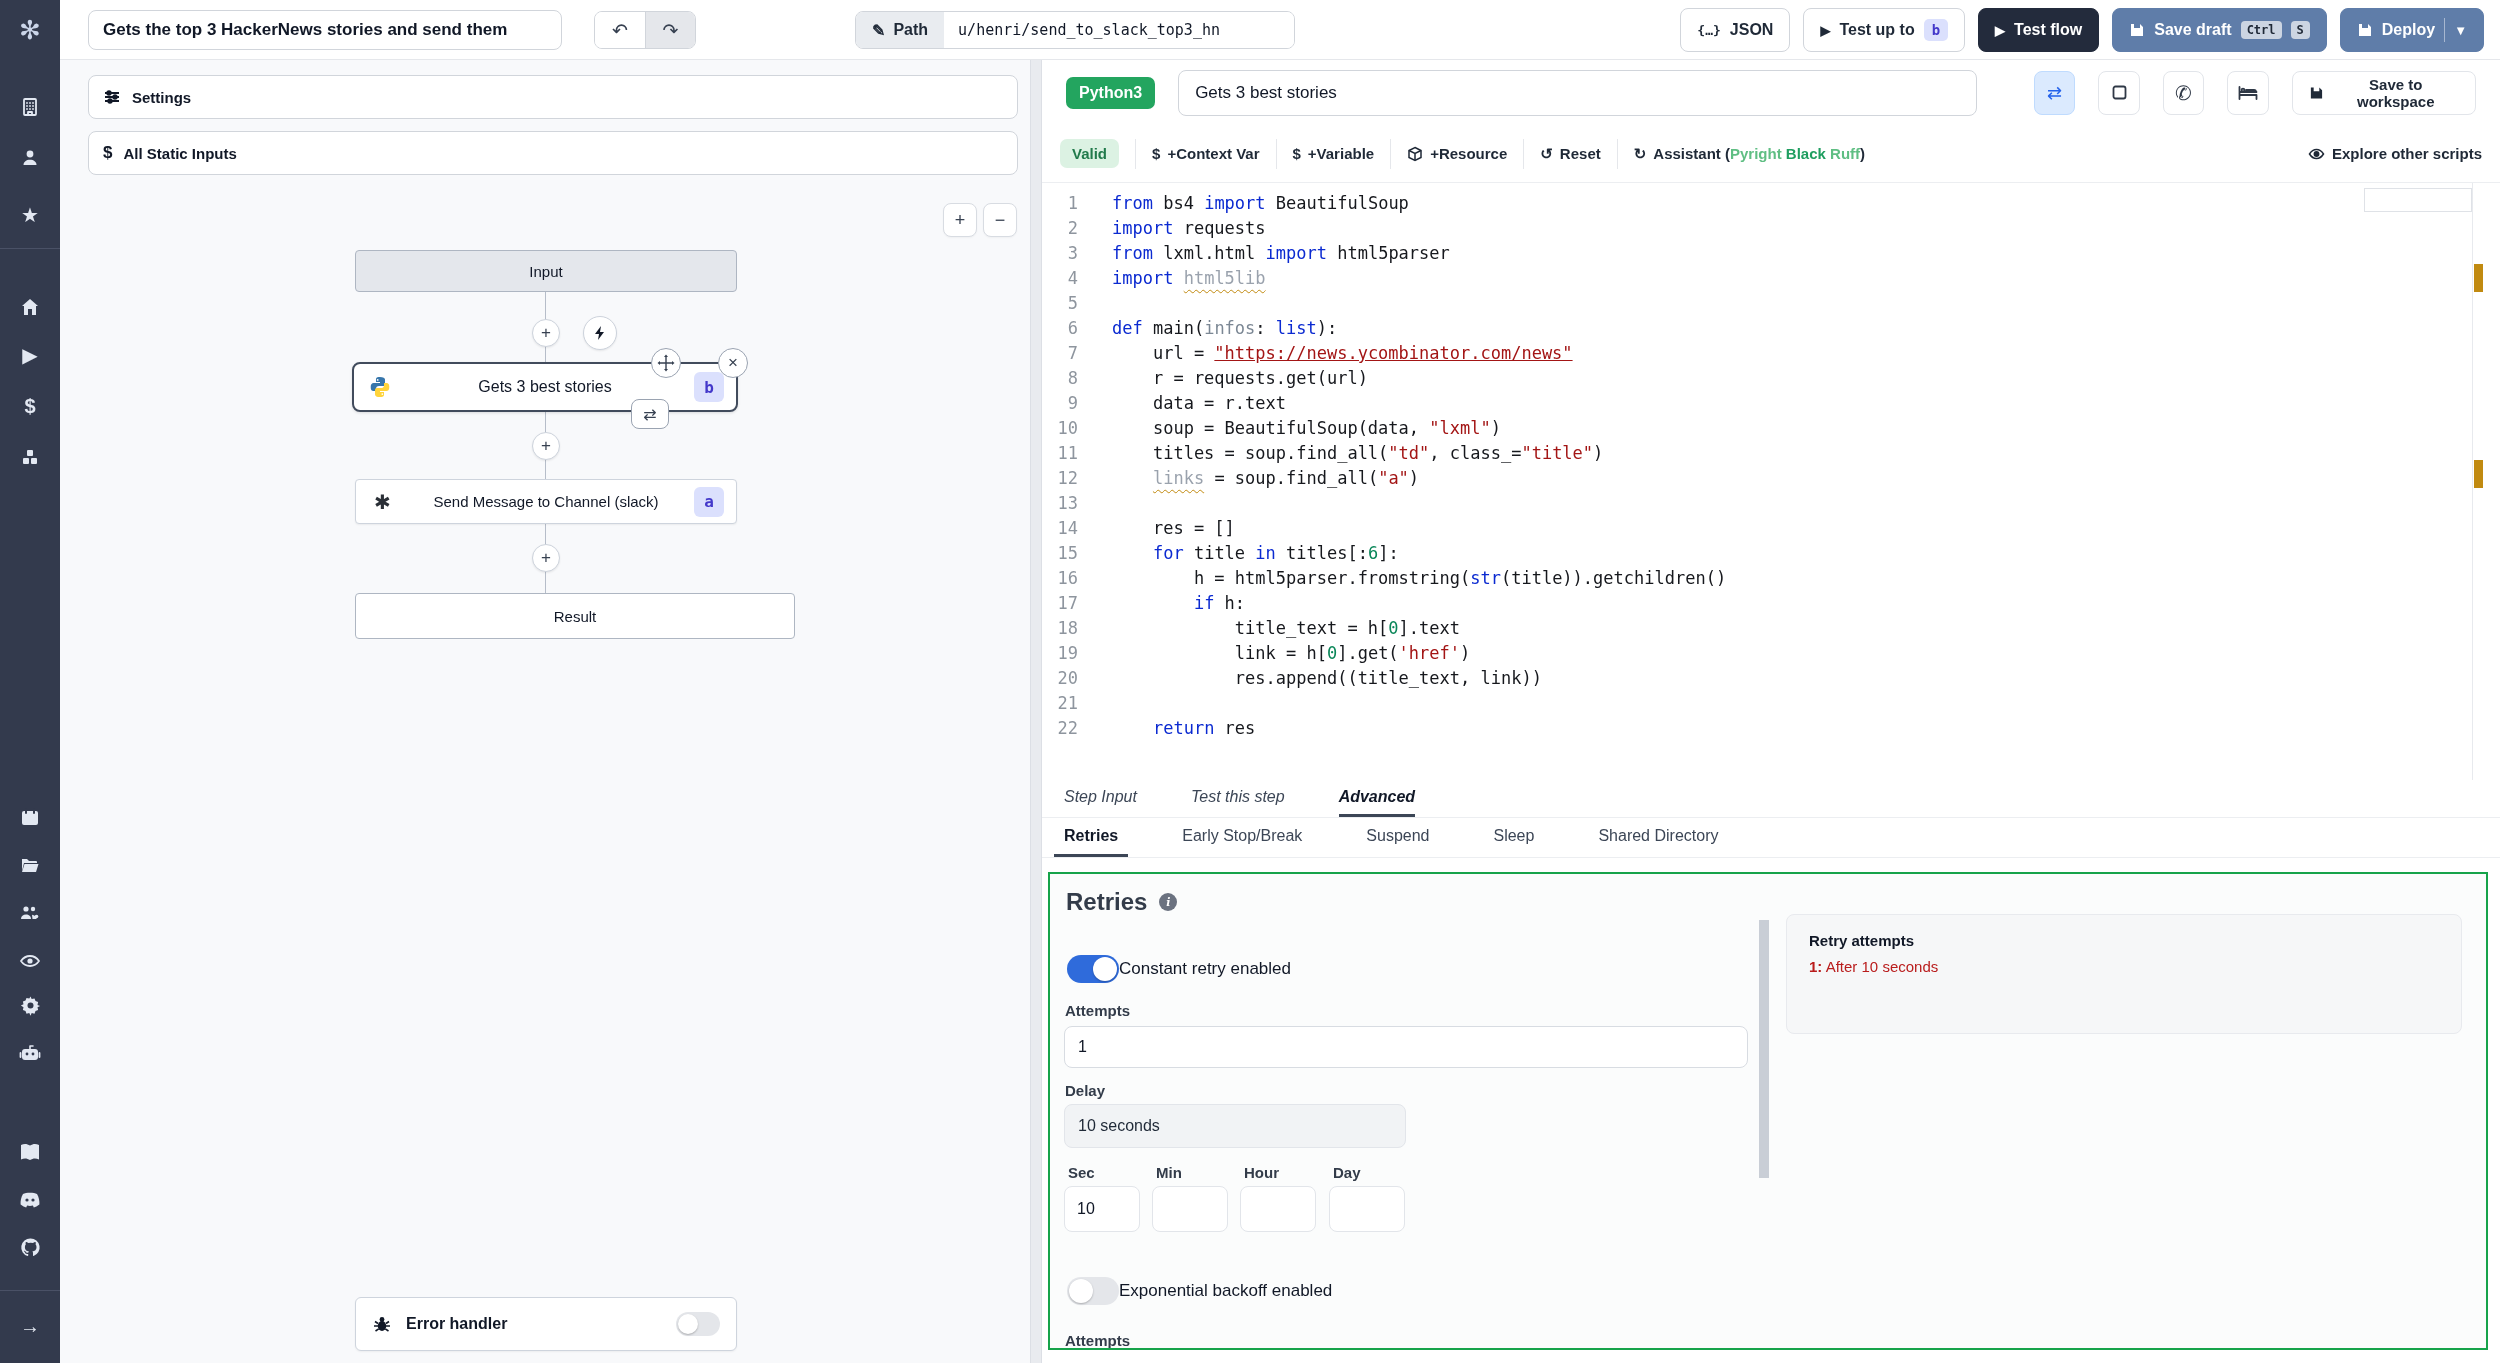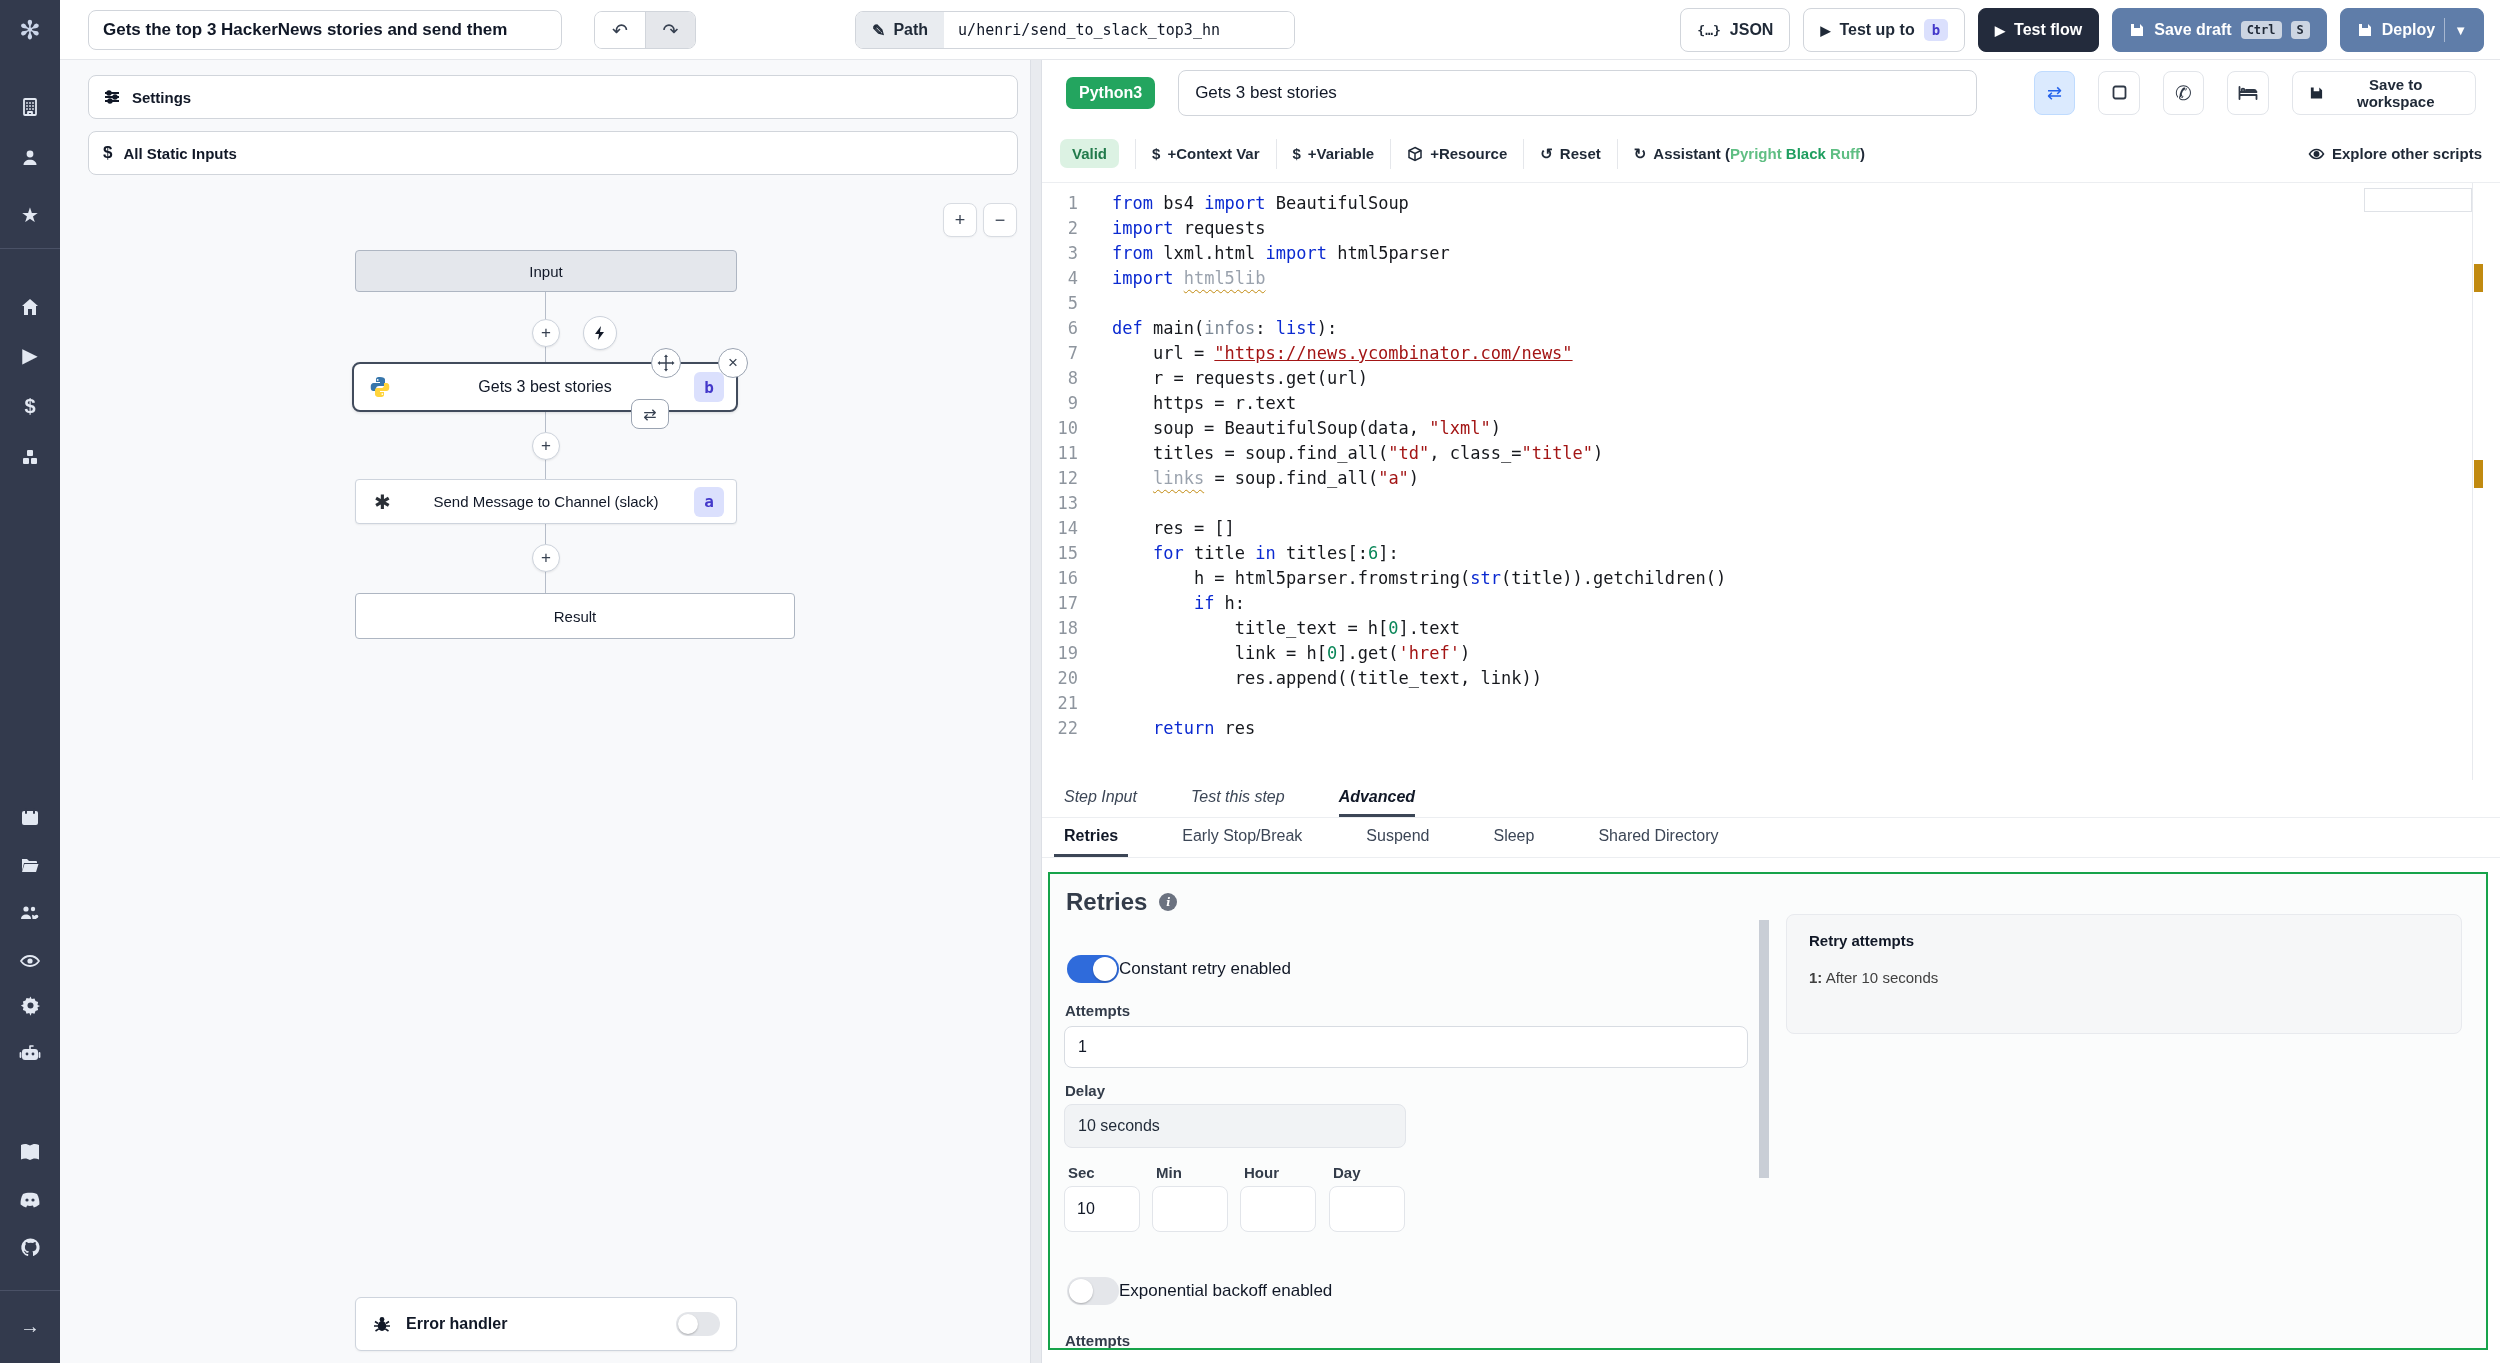--- a/index.html
+++ b/index.html
@@ -124,21 +124,21 @@
   .info-dot{width:18px;height:18px;border-radius:50%;background:#6b7280;color:#fff;font-size:11px;font-weight:700;display:inline-flex;align-items:center;justify-content:center;font-family:"DejaVu Serif",serif;font-style:italic;}
   .gp-toggle-row{position:absolute;left:17px;display:flex;align-items:center;font-size:17px;color:#111827;}
   .gp-label{position:absolute;font-size:15px;font-weight:700;color:#333c4a;}
   .gp-input{position:absolute;height:42px;border:1px solid #d8dce2;border-radius:8px;background:#fff;padding:0 13px;font-size:16px;color:#111827;font-family:"Liberation Sans",sans-serif;}
   .gp-input.disabled{background:#f1f3f5;border-color:#e2e5ea;color:#1f2937;}
   .unit-label{position:absolute;font-size:15px;font-weight:700;color:#333c4a;}
   .unit-input{position:absolute;width:76px;height:46px;border:1px solid #e2e5ea;border-radius:8px;background:#fff;padding:0 12px;font-size:16px;color:#111827;font-family:"Liberation Sans",sans-serif;}
   .gp-scrollbar{position:absolute;left:709px;top:46px;width:10px;height:258px;background:#c9ced6;cursor:pointer;}
   .summary-box{position:absolute;left:736px;top:40px;width:676px;height:120px;background:#f6f7f8;border:1px solid #e8eaee;border-radius:8px;padding:17px 22px;}
   .summary-title{font-size:15px;font-weight:600;color:#111827;}
-  .summary-line{margin-top:20px;font-size:15px;color:#404040;}
+  .summary-line{margin-top:9px;font-size:15px;color:#b91c1c;}
   .summary-line b{font-weight:700;}
 </style>
 </head>
 <body>
 
 <div class="screen">
 
   <aside class="rail">
     <div class="logo">✻</div>
     <div class="rail-icon abs" style="top:87px">
@@ -466,21 +466,21 @@
           </div>
         <div class="code-lines" id="code-lines">
             <div class="cl"><span class="tok-k">from</span><span class="tok-d"> bs4 </span><span class="tok-k">import</span><span class="tok-d"> BeautifulSoup</span></div>
             <div class="cl"><span class="tok-k">import</span><span class="tok-d"> requests</span></div>
             <div class="cl"><span class="tok-k">from</span><span class="tok-d"> lxml.html </span><span class="tok-k">import</span><span class="tok-d"> html5parser</span></div>
             <div class="cl"><span class="tok-k">import</span><span class="tok-d"> </span><span class="tok-g">html5lib</span></div>
             <div class="cl">&nbsp;</div>
             <div class="cl"><span class="tok-k">def</span><span class="tok-d"> main(</span><span class="tok-p">infos</span><span class="tok-d">: </span><span class="tok-k">list</span><span class="tok-d">):</span></div>
             <div class="cl"><span class="tok-d">    url = </span><span class="tok-u">"https://news.ycombinator.com/news"</span></div>
             <div class="cl"><span class="tok-d">    r = requests.get(url)</span></div>
-            <div class="cl"><span class="tok-d">    https = r.text</span></div>
+            <div class="cl"><span class="tok-d">    data = r.text</span></div>
             <div class="cl"><span class="tok-d">    soup = BeautifulSoup(data, </span><span class="tok-s">"lxml"</span><span class="tok-d">)</span></div>
             <div class="cl"><span class="tok-d">    titles = soup.find_all(</span><span class="tok-s">"td"</span><span class="tok-d">, class_=</span><span class="tok-s">"title"</span><span class="tok-d">)</span></div>
             <div class="cl"><span class="tok-d">    </span><span class="tok-g">links</span><span class="tok-d"> = soup.find_all(</span><span class="tok-s">"a"</span><span class="tok-d">)</span></div>
             <div class="cl">&nbsp;</div>
             <div class="cl"><span class="tok-d">    res = []</span></div>
             <div class="cl"><span class="tok-d">    </span><span class="tok-k">for</span><span class="tok-d"> title </span><span class="tok-k">in</span><span class="tok-d"> titles[:</span><span class="tok-n">6</span><span class="tok-d">]:</span></div>
             <div class="cl"><span class="tok-d">        h = html5parser.fromstring(</span><span class="tok-k">str</span><span class="tok-d">(title)).getchildren()</span></div>
             <div class="cl"><span class="tok-d">        </span><span class="tok-k">if</span><span class="tok-d"> h:</span></div>
             <div class="cl"><span class="tok-d">            title_text = h[</span><span class="tok-n">0</span><span class="tok-d">].text</span></div>
             <div class="cl"><span class="tok-d">            link = h[</span><span class="tok-n">0</span><span class="tok-d">].get(</span><span class="tok-s">'href'</span><span class="tok-d">)</span></div>

